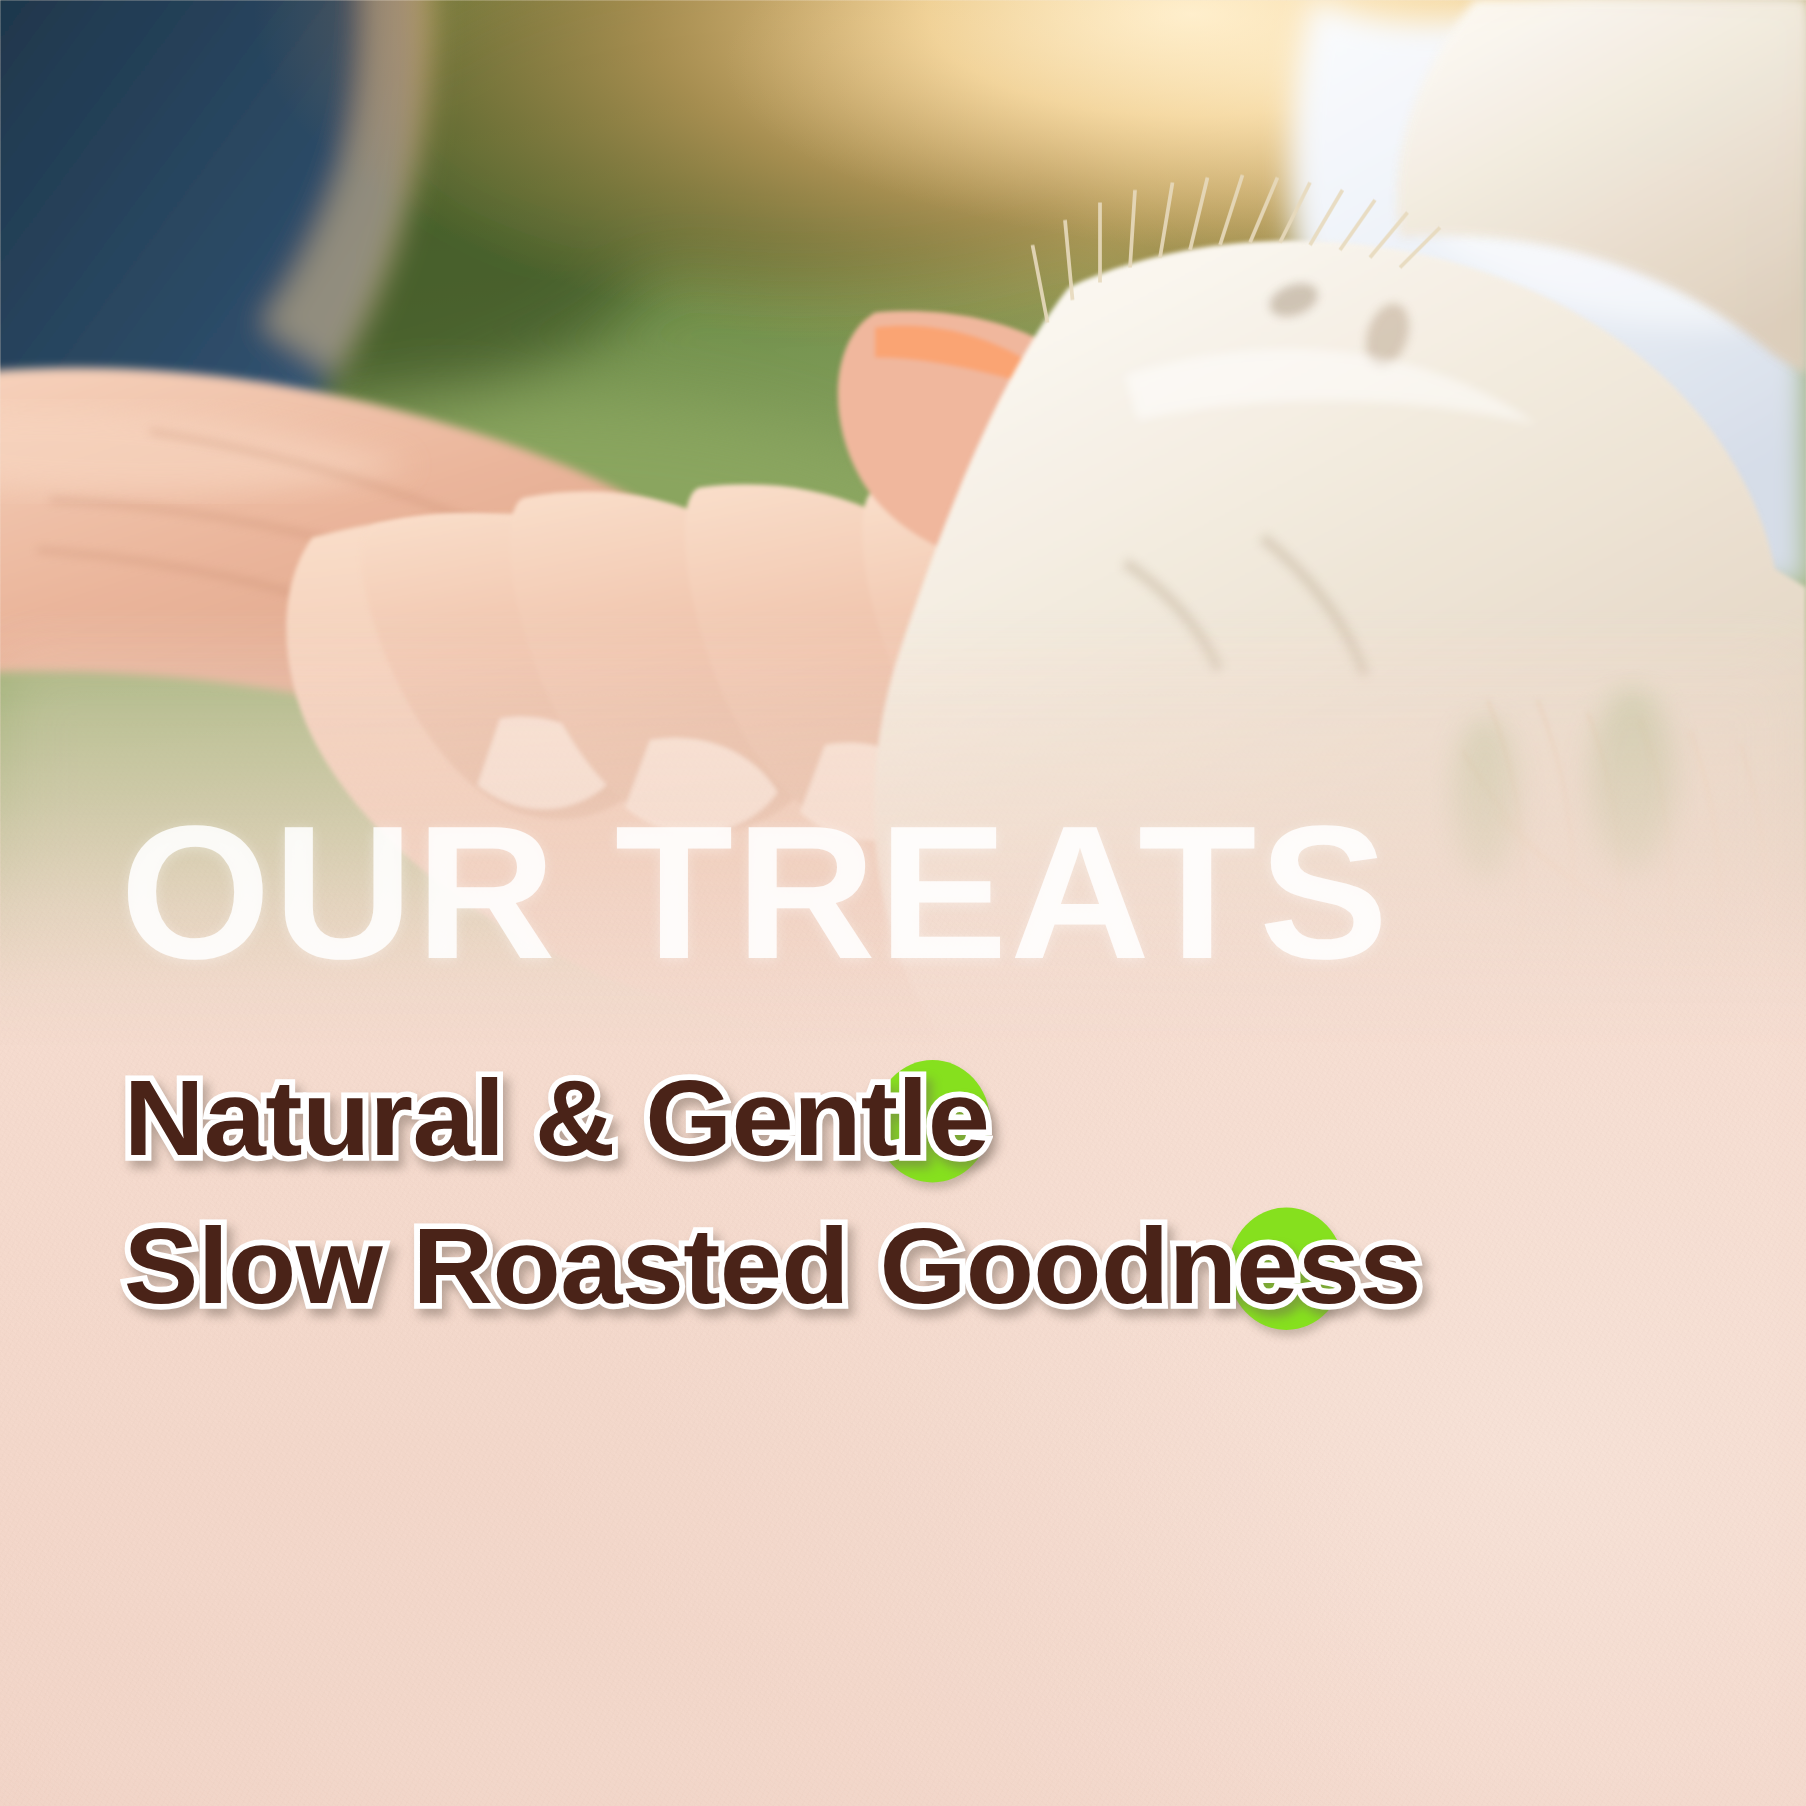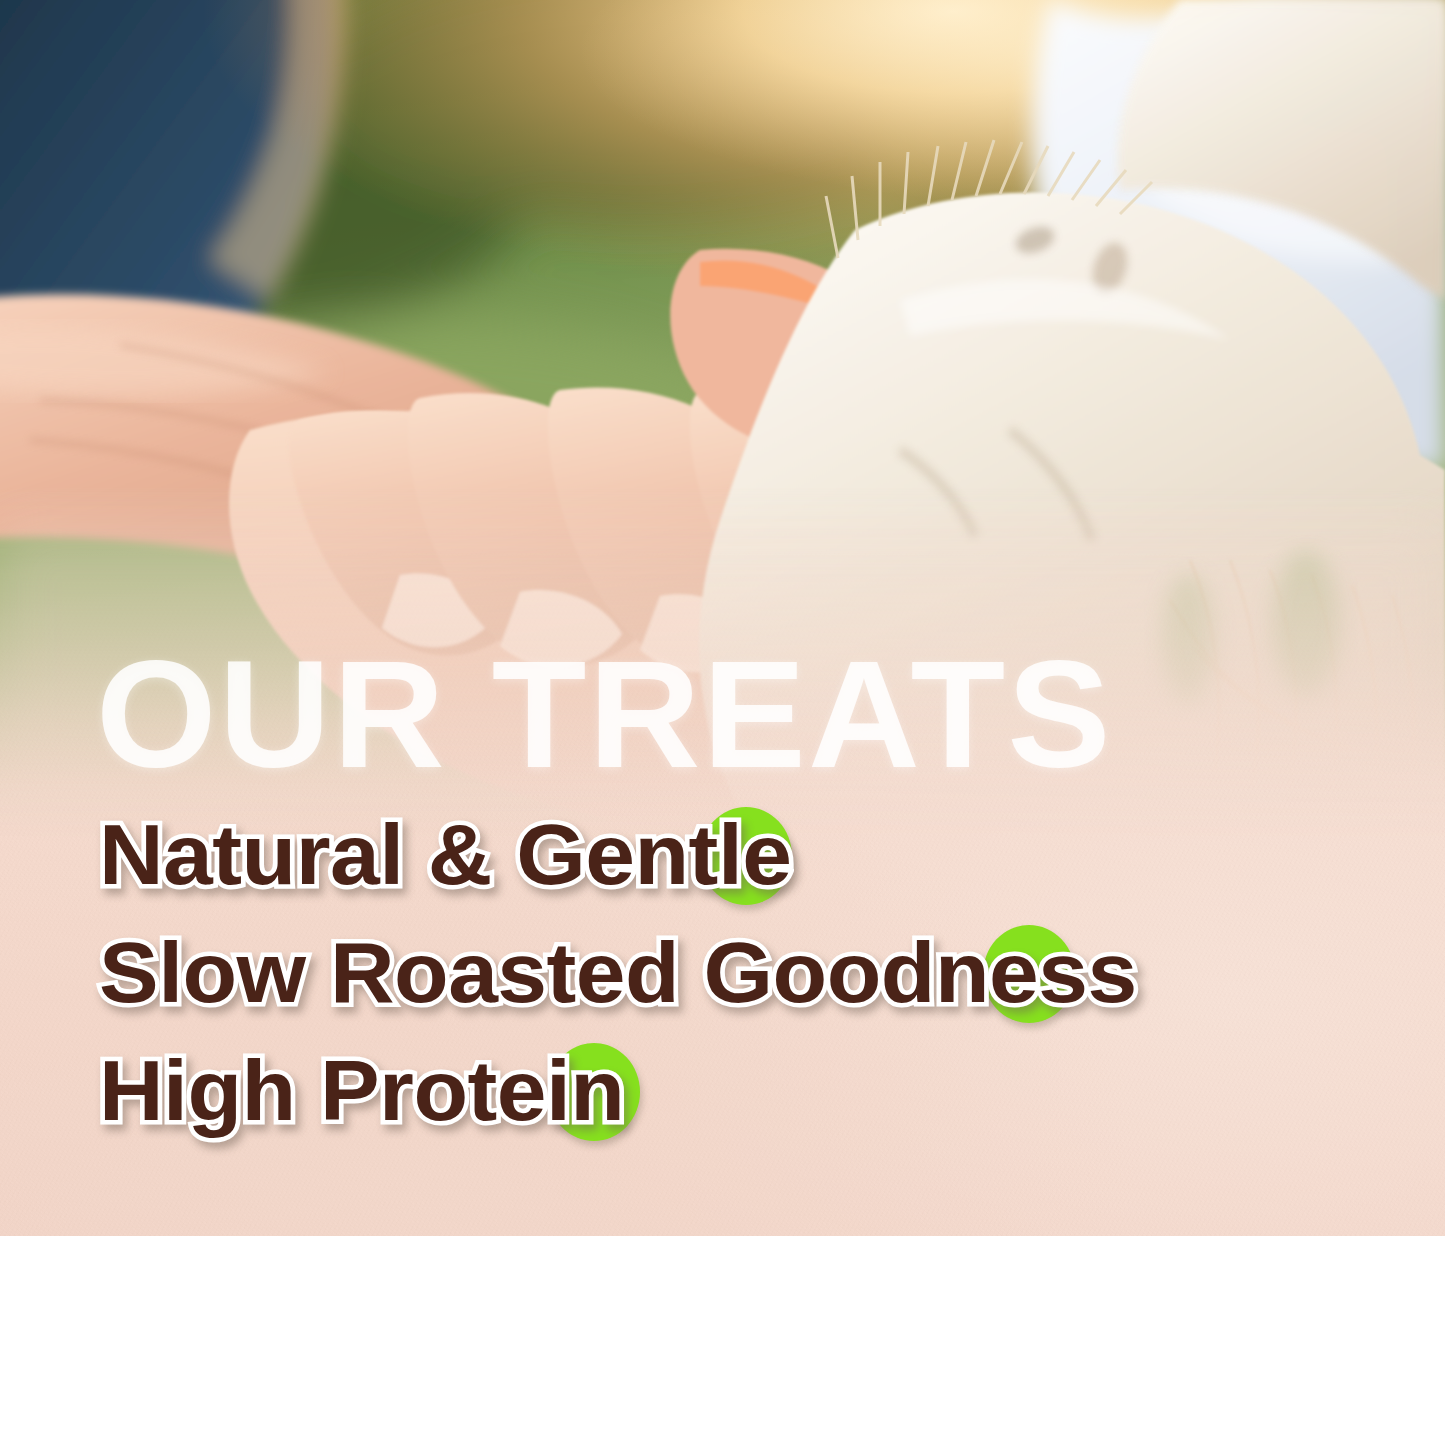--- a/index.html
+++ b/index.html
@@ -8,21 +8,21 @@
     padding: 0;
     background: #fff;
   }
   body {
     font-family: "Liberation Sans", sans-serif;
   }
 
   #poster {
     position: relative;
     width: 1445px;
-    height: 1236px;
+    height: 1445px;
     overflow: hidden;
     background: #f3ddd2;
   }
 
   
   .bg-paper {
     position: absolute;
     inset: 0;
     background:
       radial-gradient(ellipse 70% 50% at 30% 95%, #f2d7ca 0%, rgba(242,215,202,0) 70%),
@@ -82,21 +82,21 @@
     transform-origin: left center;
     white-space: nowrap;
     -webkit-user-select: none;
     user-select: none;
   }
 
   
   .features {
     position: absolute;
     left: 0;
-    top: 795px;
+    top: 836px;
     width: 1445px;
     list-style: none;
     margin: 0;
     padding: 0;
   }
   .feature {
     position: relative;
     height: 118px;
   }
   .feature .dot {
@@ -302,19 +302,15 @@
 
   <ul class="features">
     <li class="feature f0">
       <span class="dot"></span>
       <span class="label">Natural &amp; Gentle</span>
     </li>
     <li class="feature f1">
       <span class="dot"></span>
       <span class="label">Slow Roasted Goodness</span>
     </li>
-    <li class="feature f3">
-      <span class="dot"></span>
-      <span class="label">High Protein</span>
-    </li>
   </ul>
 
 </div>
 
 </body></html>

